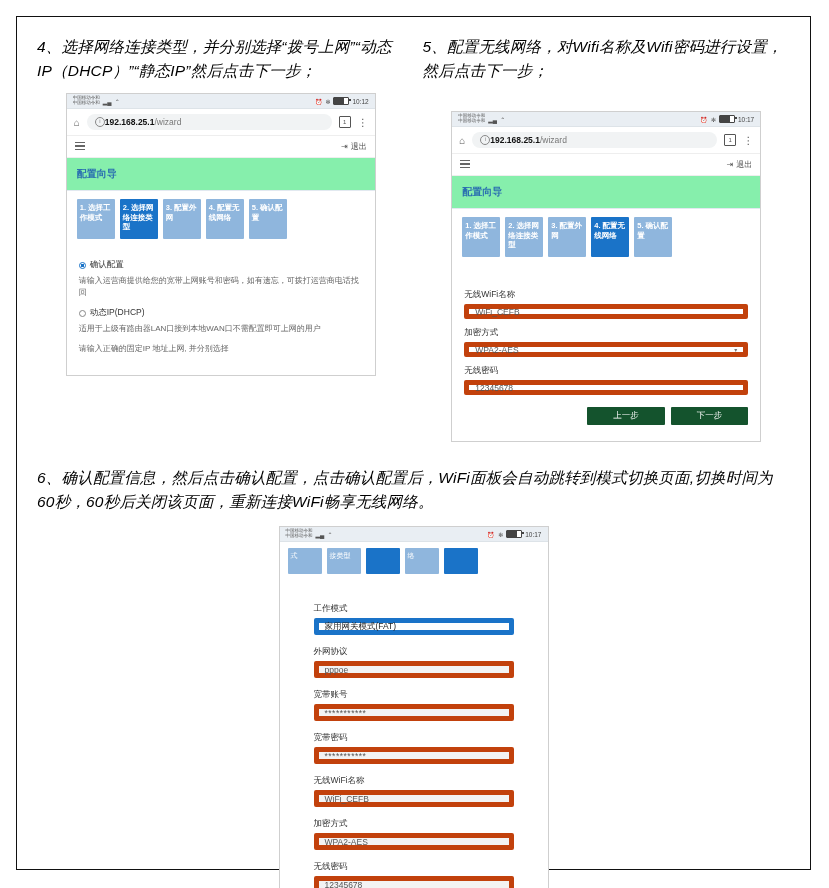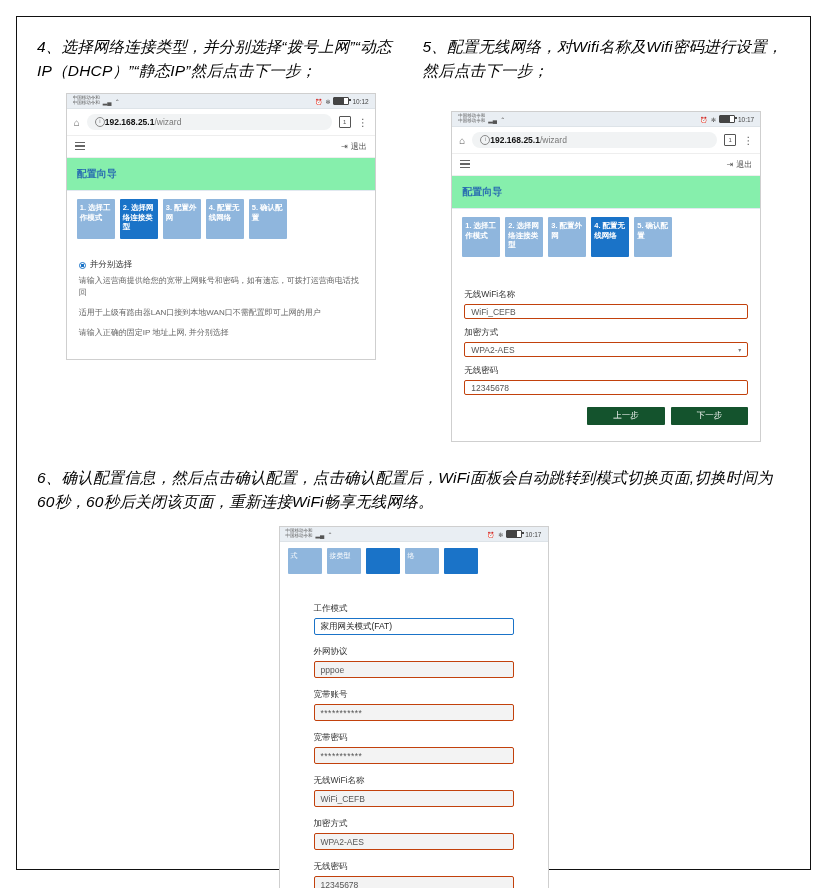--- a/index.html
+++ b/index.html
@@ -203,21 +203,21 @@
     color: #666;
     margin: 2px 0 8px 0;
   }
 
   .field-label {
     font-size: 8.5px;
     color: #333;
     margin: 8px 0 3px 0;
   }
   .field-box {
-    border: 1px solid #c2410c;
+    border: 5px solid #c2410c;
     border-radius: 2px;
     height: 15px;
     display: flex;
     align-items: center;
     padding: 0 6px;
     font-size: 8.5px;
     color: #555;
     background: #fff;
     box-sizing: border-box;
   }
@@ -310,24 +310,28 @@
           <div class="step">1. 选择工作模式</div>
           <div class="step active">2. 选择网络连接类型</div>
           <div class="step">3. 配置外网</div>
           <div class="step">4. 配置无线网络</div>
           <div class="step">5. 确认配置</div>
         </div>
 
         <div class="body-pad">
           <div class="radio-line">
             <span class="radio on"></span>
-            <span>并分别选择</span>
+            <span>确认配置</span>
           </div>
           <div class="desc">请输入运营商提供给您的宽带上网账号和密码，如有遗忘，可拨打运营商电话找回</div>
 
+          <div class="radio-line">
+            <span class="radio"></span>
+            <span>动态IP(DHCP)</span>
+          </div>
           <div class="desc">适用于上级有路由器LAN口接到本地WAN口不需配置即可上网的用户</div>
 
           <div class="desc">请输入正确的固定IP 地址上网, 并分别选择</div>
         </div>
       </div>
     </div>
 
     <div class="col-right">
       <div class="step-text">5、配置无线网络，对Wifi名称及Wifi密码进行设置，然后点击下一步；</div>
 

